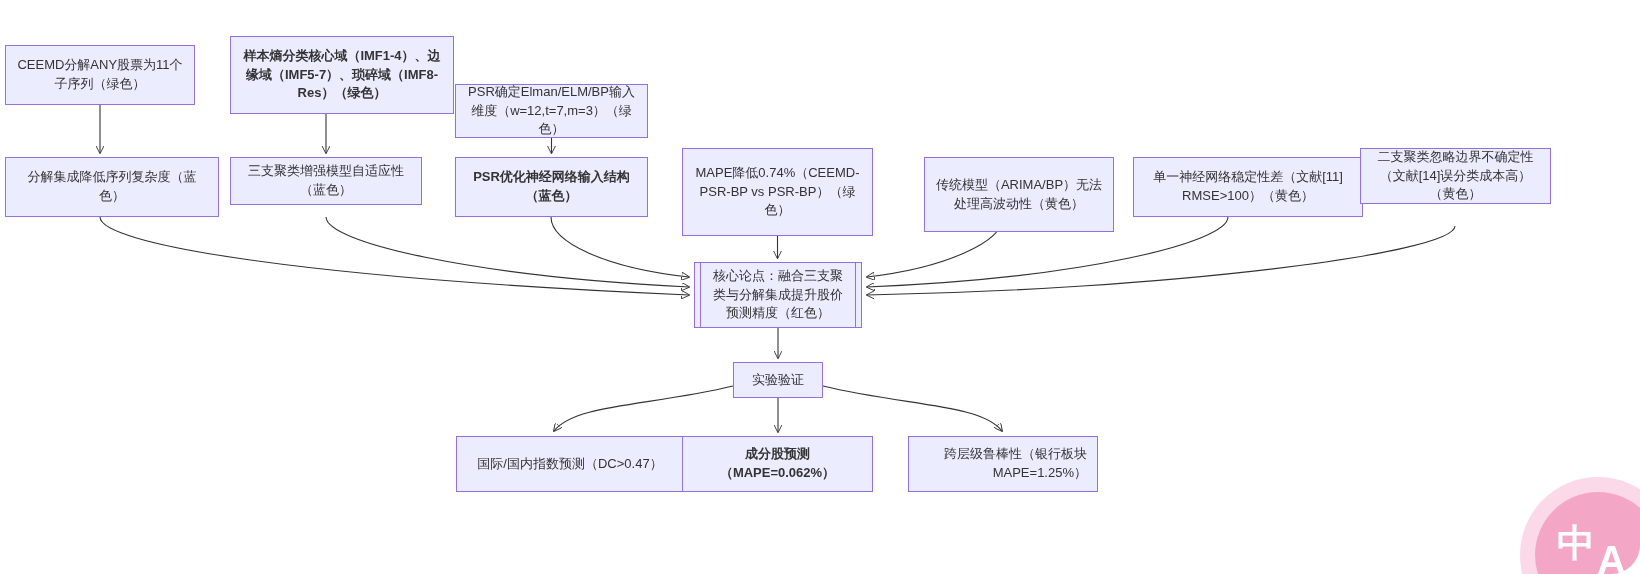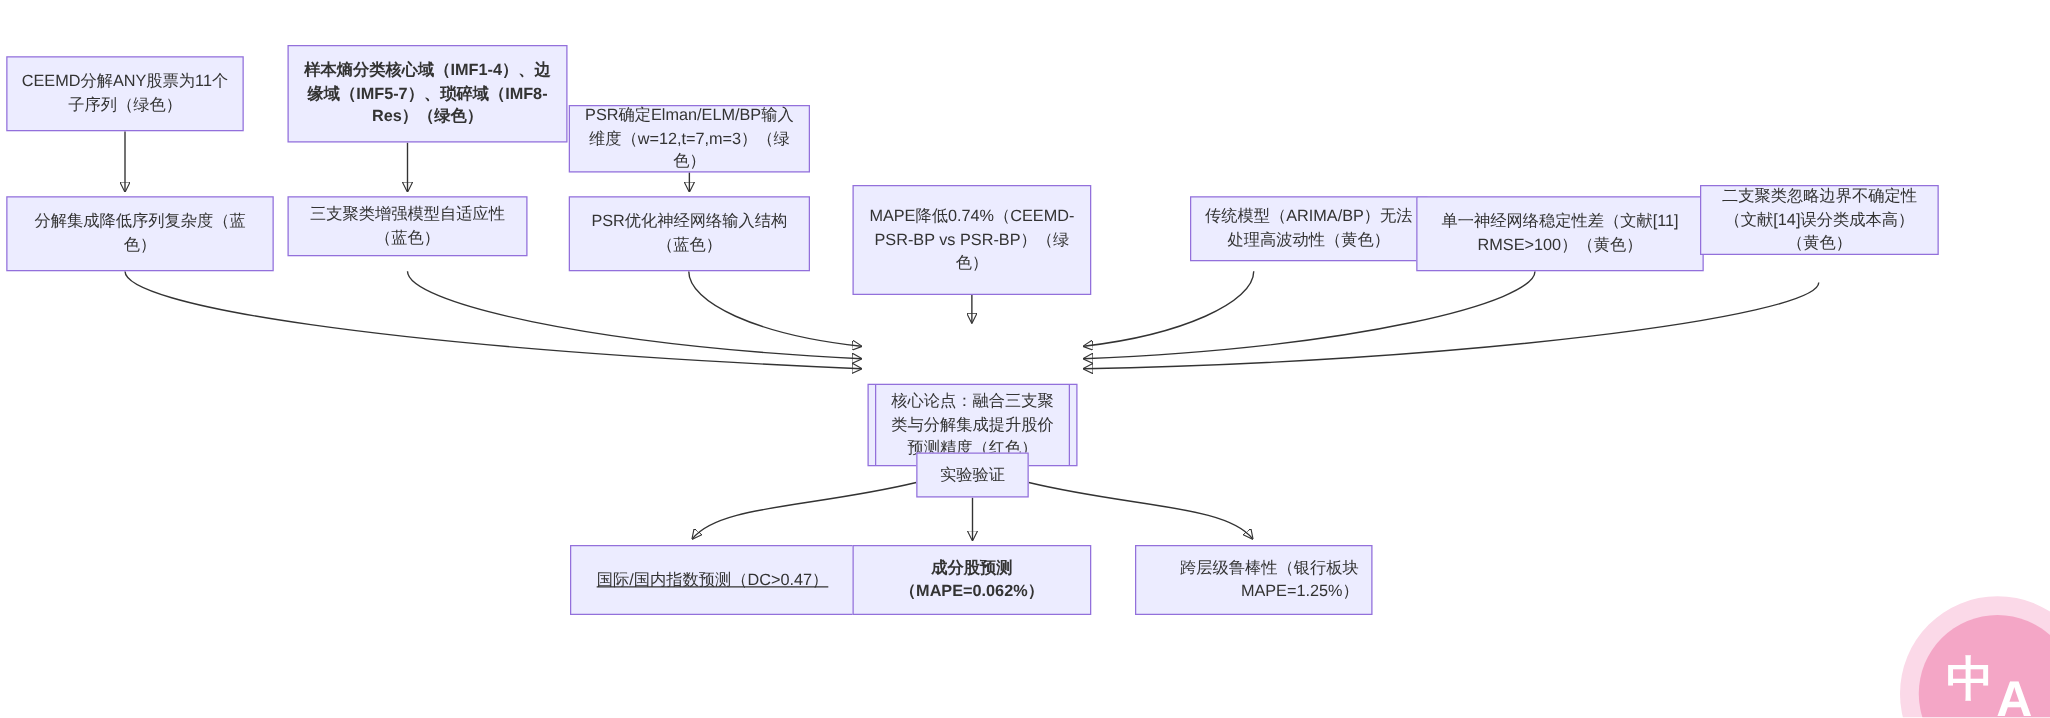--- a/index.html
+++ b/index.html
@@ -3,37 +3,38 @@
 <meta charset="utf-8">
 <style>
   html, body { margin: 0; padding: 0; background: #ffffff; }
   #canvas {
     position: relative;
     width: 1640px;
     height: 574px;
     overflow: hidden;
     background: #ffffff;
     font-family: "Liberation Sans", "DejaVu Sans", sans-serif;
+    border-radius: 29px;
   }
   .node {
     position: absolute;
     box-sizing: border-box;
     background: #ECECFF;
     border: 1px solid #9370DB;
     color: #333333;
     font-size: 13px;
     line-height: 1.45;
     display: flex;
     align-items: center;
     justify-content: center;
     text-align: center;
     padding: 4px 10px;
   }
   .node .inner-label { width: 100%; }
-  .subroutine { padding: 4px 16px; margin-top: 45px; }
+  .subroutine { padding: 4px 16px; }
   .side-bar {
     position: absolute;
     top: 0; bottom: 0;
     width: 1px;
     background: #9370DB;
   }
   .side-bar.left  { left: 5px; }
   .side-bar.right { right: 5px; }
   #edges { position: absolute; left: 0; top: 0; pointer-events: none; }
   #edges path { fill: none; stroke: #333333; stroke-width: 1.1px; }
@@ -103,47 +104,47 @@
   <div class="node" style="left:455px; top:36px; width:193px; height:54px;margin-top:48px;">
     <div class="inner-label">PSR确定Elman/ELM/BP输入维度（w=12,t=7,m=3）（绿色）</div>
   </div>
 
   <div class="node" style="left:5px; top:157px; width:214px; height:60px;">
     <div class="inner-label">分解集成降低序列复杂度（蓝色）</div>
   </div>
   <div class="node" style="left:230px; top:157px; width:192px; height:48px;">
     <div class="inner-label">三支聚类增强模型自适应性（蓝色）</div>
   </div>
-  <div class="node" style="left:455px; top:157px; width:193px; height:60px;">
+  <div class="node" style="left:455px; top:157px; width:193px; height:60px;font-weight:bold;">
     <div class="inner-label">PSR优化神经网络输入结构（蓝色）</div>
   </div>
   <div class="node" style="left:682px; top:148px; width:191px; height:88px;">
     <div class="inner-label">MAPE降低0.74%（CEEMD-PSR-BP vs PSR-BP）（绿色）</div>
   </div>
-  <div class="node" style="left:952px; top:157px; width:190px; height:52px;">
+  <div class="node" style="left:924px; top:157px; width:190px; height:75px;">
     <div class="inner-label">传统模型（ARIMA/BP）无法处理高波动性（黄色）</div>
   </div>
   <div class="node" style="left:1133px; top:157px; width:230px; height:60px;">
     <div class="inner-label">单一神经网络稳定性差（文献[11] RMSE&gt;100）（黄色）</div>
   </div>
   <div class="node" style="left:1360px; top:148px; width:191px; height:56px;">
     <div class="inner-label">二支聚类忽略边界不确定性（文献[14]误分类成本高）（黄色）</div>
   </div>
 
   <div class="node subroutine" style="left:694px; top:262px; width:168px; height:66px;">
     <div class="side-bar left"></div>
     <div class="side-bar right"></div>
     <div class="inner-label">核心论点：融合三支聚类与分解集成提升股价预测精度（红色）</div>
   </div>
 
   <div class="node" style="left:733px; top:362px; width:90px; height:36px;">
     <div class="inner-label">实验验证</div>
   </div>
 
-  <div class="node" style="left:456px; top:436px; width:228px; height:56px;text-decoration:underline;">
+  <div class="node" style="left:456px; top:436px; width:228px; height:56px;">
     <div class="inner-label">国际/国内指数预测（DC&gt;0.47）</div>
   </div>
   <div class="node" style="left:682px; top:436px; width:191px; height:56px;font-weight:bold;">
     <div class="inner-label">成分股预测（MAPE=0.062%）</div>
   </div>
   <div class="node" style="left:908px; top:436px; width:190px; height:56px;text-align:right;">
     <div class="inner-label">跨层级鲁棒性（银行板块MAPE=1.25%）</div>
   </div>
 
   <div class="badge-halo">

